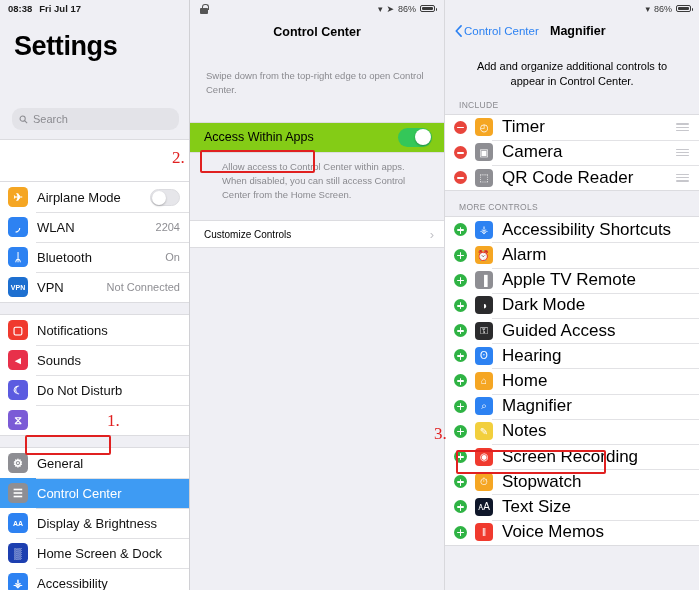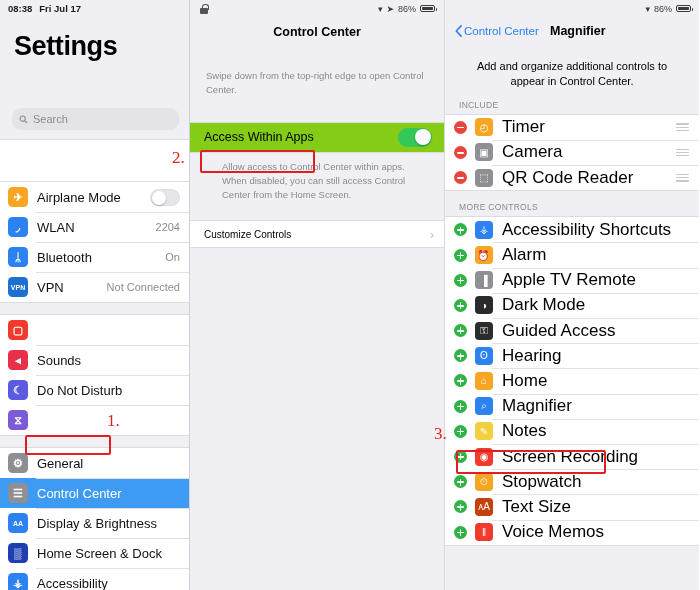--- a/index.html
+++ b/index.html
@@ -215,20 +215,21 @@
           <div class="sb-row">
             <span class="sb-icon" style="background: rgb(29, 111, 208); font-size: 7px; font-weight: bold;">VPN</span>
             <span class="sb-label">VPN</span>
             <span class="sb-value">Not Connected</span>
           </div>
         </div>
         <div class="sb-spacer"></div>
         <div class="sb-group">
           <div class="sb-row">
             <span class="sb-icon" style="background: rgb(240, 58, 46); font-weight: bold;">▢</span>
+            <span class="sb-label">Notifications</span>
           </div>
           <div class="sb-row">
             <span class="sb-icon" style="background: rgb(232, 48, 74); font-weight: bold;">◂</span>
             <span class="sb-label">Sounds</span>
           </div>
           <div class="sb-row">
             <span class="sb-icon" style="background: rgb(91, 91, 224); font-weight: bold;">☾</span>
             <span class="sb-label">Do Not Disturb</span>
           </div>
           <div class="sb-row">
@@ -391,21 +392,21 @@
             <span class="r-icon" style="background: rgb(240, 58, 46);">◉</span>
             <span class="r-label">Screen Recording</span>
           </div>
           <div class="r-row">
             <span class="badge plus"></span>
             <span class="r-icon" style="background: rgb(245, 166, 35);">⏱</span>
             <span class="r-label">Stopwatch</span>
           </div>
           <div class="r-row">
             <span class="badge plus"></span>
-            <span class="r-icon" style="background: #c2410c;">ᴀA</span>
+            <span class="r-icon" style="background: #0f172a;">ᴀA</span>
             <span class="r-label">Text Size</span>
           </div>
           <div class="r-row">
             <span class="badge plus"></span>
             <span class="r-icon" style="background: rgb(240, 58, 46);">‖</span>
             <span class="r-label">Voice Memos</span>
           </div>
         </div>
       </div>
   </div>

